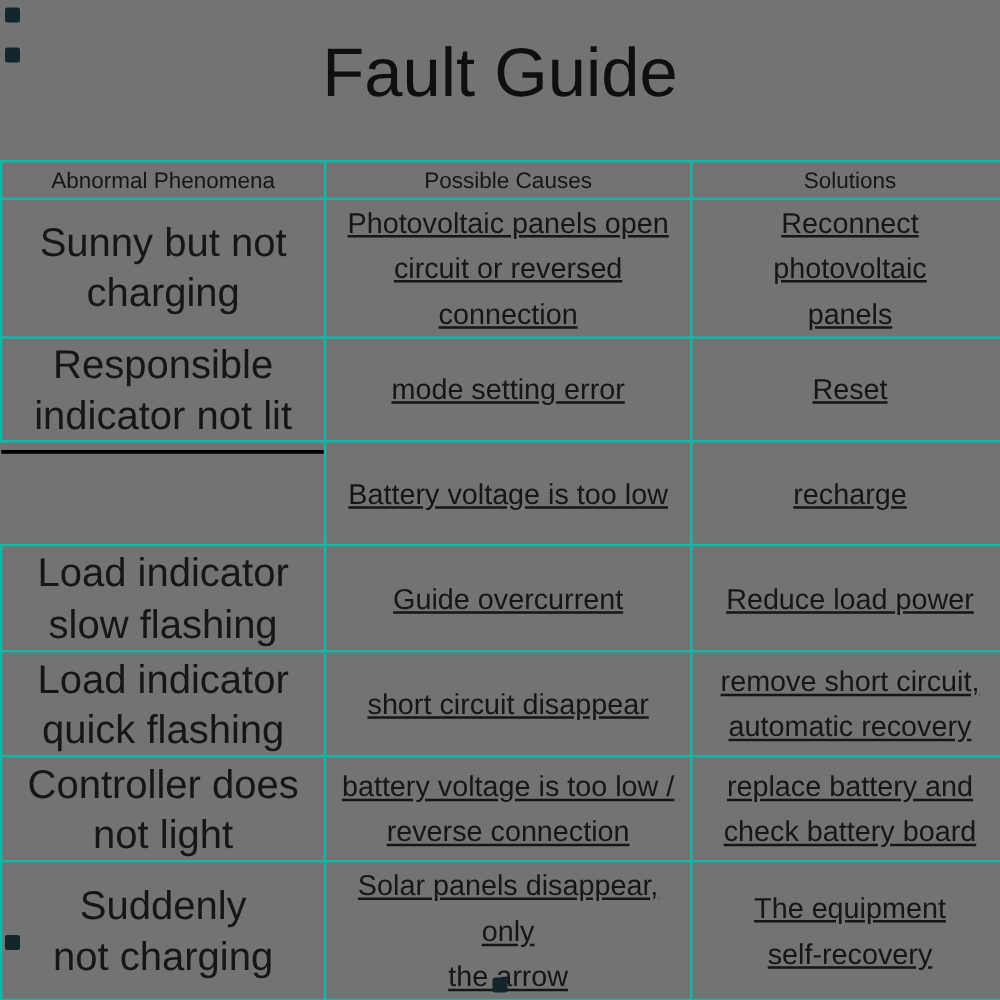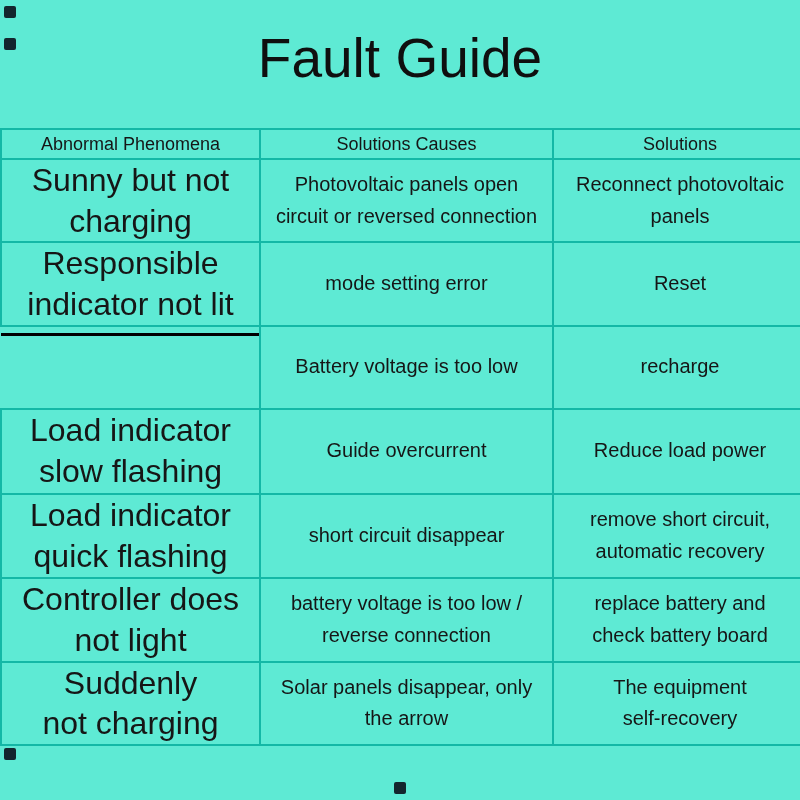--- a/index.html
+++ b/index.html
@@ -4,21 +4,21 @@
 <style>
   html, body {
     margin: 0;
     padding: 0;
     background: #ffffff;
   }
   .page {
     position: relative;
     width: 800px;
     height: 800px;
-    background: #5eead4;
+    background: #737373;
     overflow: hidden;
     font-family: "Liberation Sans", sans-serif;
     color: #161616;
   }
   .title {
     position: absolute;
     top: 26px;
     left: 0;
     width: 100%;
     margin: 0;
@@ -49,22 +49,23 @@
     height: 28px;
     font-size: 18px;
     font-weight: 400;
   }
   .cell-phenomena {
     font-size: 32px;
     line-height: 1.27;
   }
   .cell-causes,
   .cell-solutions {
-    font-size: 20px;
+    font-size: 23px;
     line-height: 1.58;
+    text-decoration: underline;
   }
   tr.r1 td { height: 75px; }
   tr.r2 td { height: 80px; }
   tr.r3 td { height: 81px; margin-left: 22px; }
   tr.r4 td { height: 83px; }
   tr.r5 td { height: 82px; }
   tr.r6 td { height: 82px; margin-top: 25px; }
   tr.r7 td { height: 79px; }
   
   td.cell-empty {
@@ -101,21 +102,21 @@
 
   <table class="fault-table">
     <colgroup>
       <col style="width:259px">
       <col style="width:293px">
       <col style="width:254px">
     </colgroup>
     <tbody>
         <tr class="hdr">
       <th>Abnormal Phenomena</th>
-      <th>Solutions Causes</th>
+      <th>Possible Causes</th>
       <th>Solutions</th>
     </tr>
     <tr class="r1">
       <td class="cell-phenomena">Sunny but not
 charging</td>
       <td class="cell-causes">Photovoltaic panels open
 circuit or reversed connection</td>
       <td class="cell-solutions">Reconnect photovoltaic
 panels</td>
     </tr>

